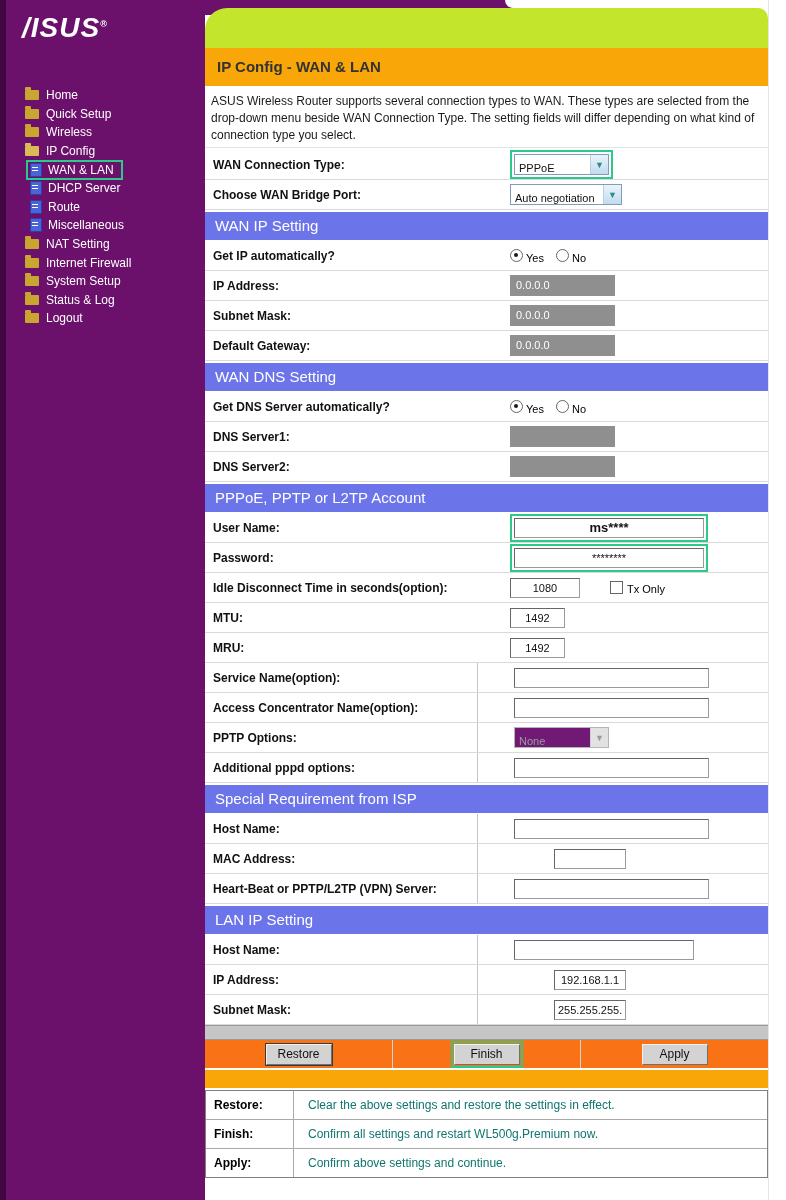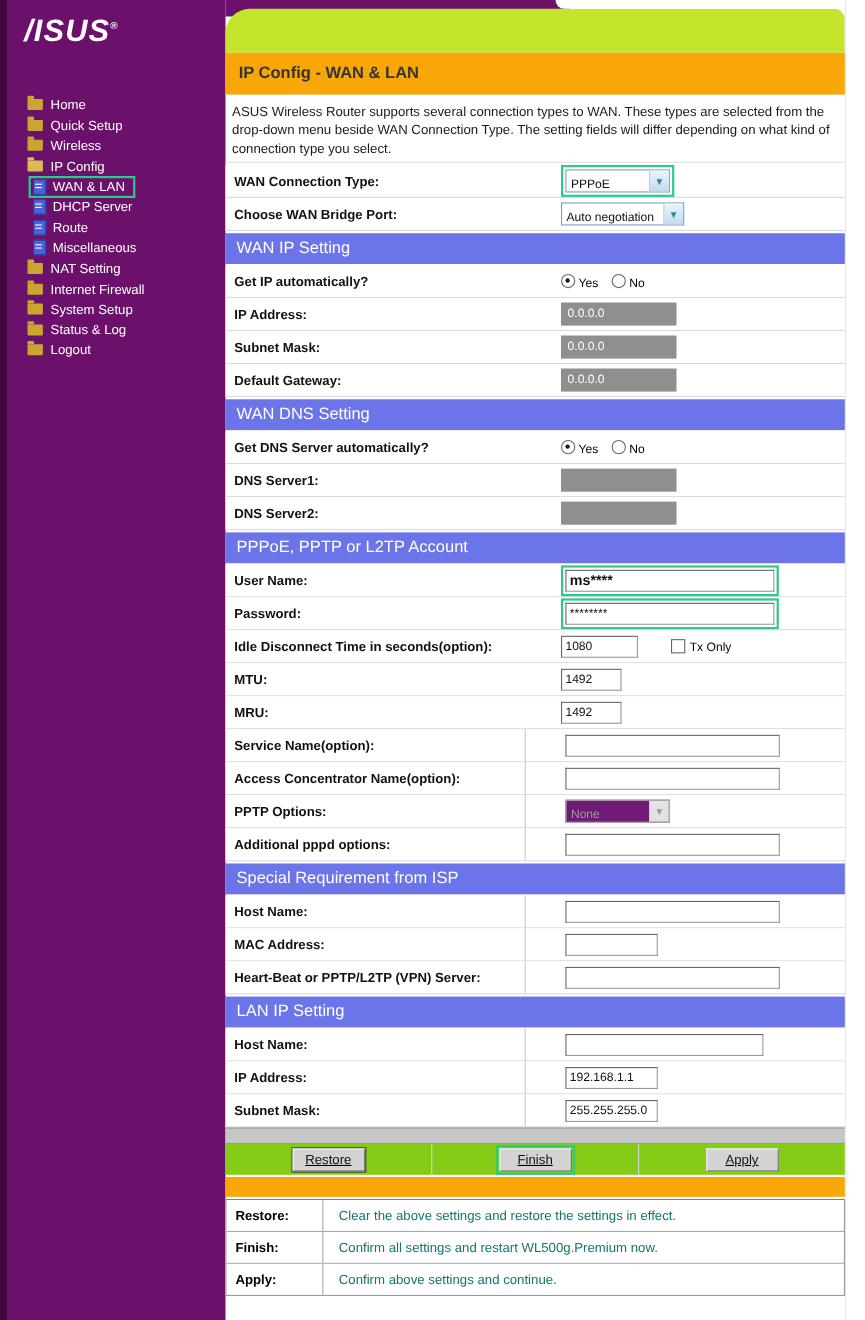--- a/index.html
+++ b/index.html
@@ -61,38 +61,38 @@
   .xsel .txt{padding:0 4px;flex:1;white-space:nowrap;overflow:hidden;}
   .xsel .arr{width:17px;align-self:stretch;border-left:1px solid #B9CEDF;
         background:linear-gradient(#EAF3FB,#C2DBEF);color:#2E8B8B;font-size:9px;
         display:flex;align-items:center;justify-content:center;}
   .xsel.disabled{border-color:#B5B5B5;background:#701a75;color:#9C9C9C;}
   .xsel.disabled .arr{background:#E2E2E2;color:#9a9a9a;border-left-color:#CFCFCF;}
 
   .ginput{height:21px;background:#8F8F8F;color:#fff;font-size:11px;line-height:21px;
           padding-left:6px;width:105px;box-sizing:border-box;}
   input.ti{height:20px;border:1px solid #9A9A9A;border-top-color:#666;border-left-color:#666;
-           font-size:11px;padding:0 3px;font-family:inherit;box-sizing:border-box;background:#fff;color:#111;}
+           font-size:11px;padding:0 3px;font-family:inherit;box-sizing:border-box;background:#fff;color:#111;text-align:center;}
   input.uname{font-weight:bold;font-size:13px;}
   .hl{border:2px solid #2BC98A;display:inline-flex;padding:2px;align-items:center;}
 
   .rad{width:11px;height:11px;border-radius:50%;border:1px solid #666;background:#fff;
        margin-right:3px;position:relative;flex:none;}
   .rad.on::after{content:'';position:absolute;left:3px;top:3px;width:4px;height:4px;
        background:#1a1a1a;border-radius:50%;}
   .radlab{font-size:11px;margin-right:12px;position:relative;top:2px;}
   .chk{width:11px;height:11px;border:1px solid #666;background:#fff;margin-right:4px;flex:none;}
   .chklab{font-size:11px;position:relative;top:1px;}
 
   .w95{width:95px;} .w110{width:112px;} .w190{width:190px;} .w85{width:70px;}
-  .w55{width:55px;} .w195{width:195px;} .w88{width:84px;} .w180{width:180px;}
+  .w55{width:55px;} .w195{width:195px;} .w88{width:72px;margin-left:40px;} .w180{width:180px;}
 
   
   .graybar{height:13px;background:#C6C6C6;border-top:1px solid #999;border-bottom:1px solid #999;}
-  .btnrow{display:flex;height:28px;background:#84cc16;align-items:flex-start;text-decoration:underline;}
+  .btnrow{display:flex;height:28px;background:#f97316;align-items:flex-start;}
   .bcell{flex:1;display:flex;justify-content:center;align-items:center;height:100%;
          border-right:1px solid #D5D5D5;}
   .bcell:last-child{border-right:none;}
   .btn{min-width:66px;height:21px;background:#D3D3D3;border:1px solid;
        border-color:#F2F2F2 #707070 #707070 #F2F2F2;font-size:12px;color:#111;
        font-family:inherit;padding:0 10px;cursor:pointer;}
   .btn.default{box-shadow:0 0 0 1px #3A3A3A;}
   .hl.btnhl{padding:1px;}
   .orangebar{height:18px;background:#F8A608;margin-top:2px;}
   .help{border:1px solid #808080;margin-top:2px;background:#fff;}

